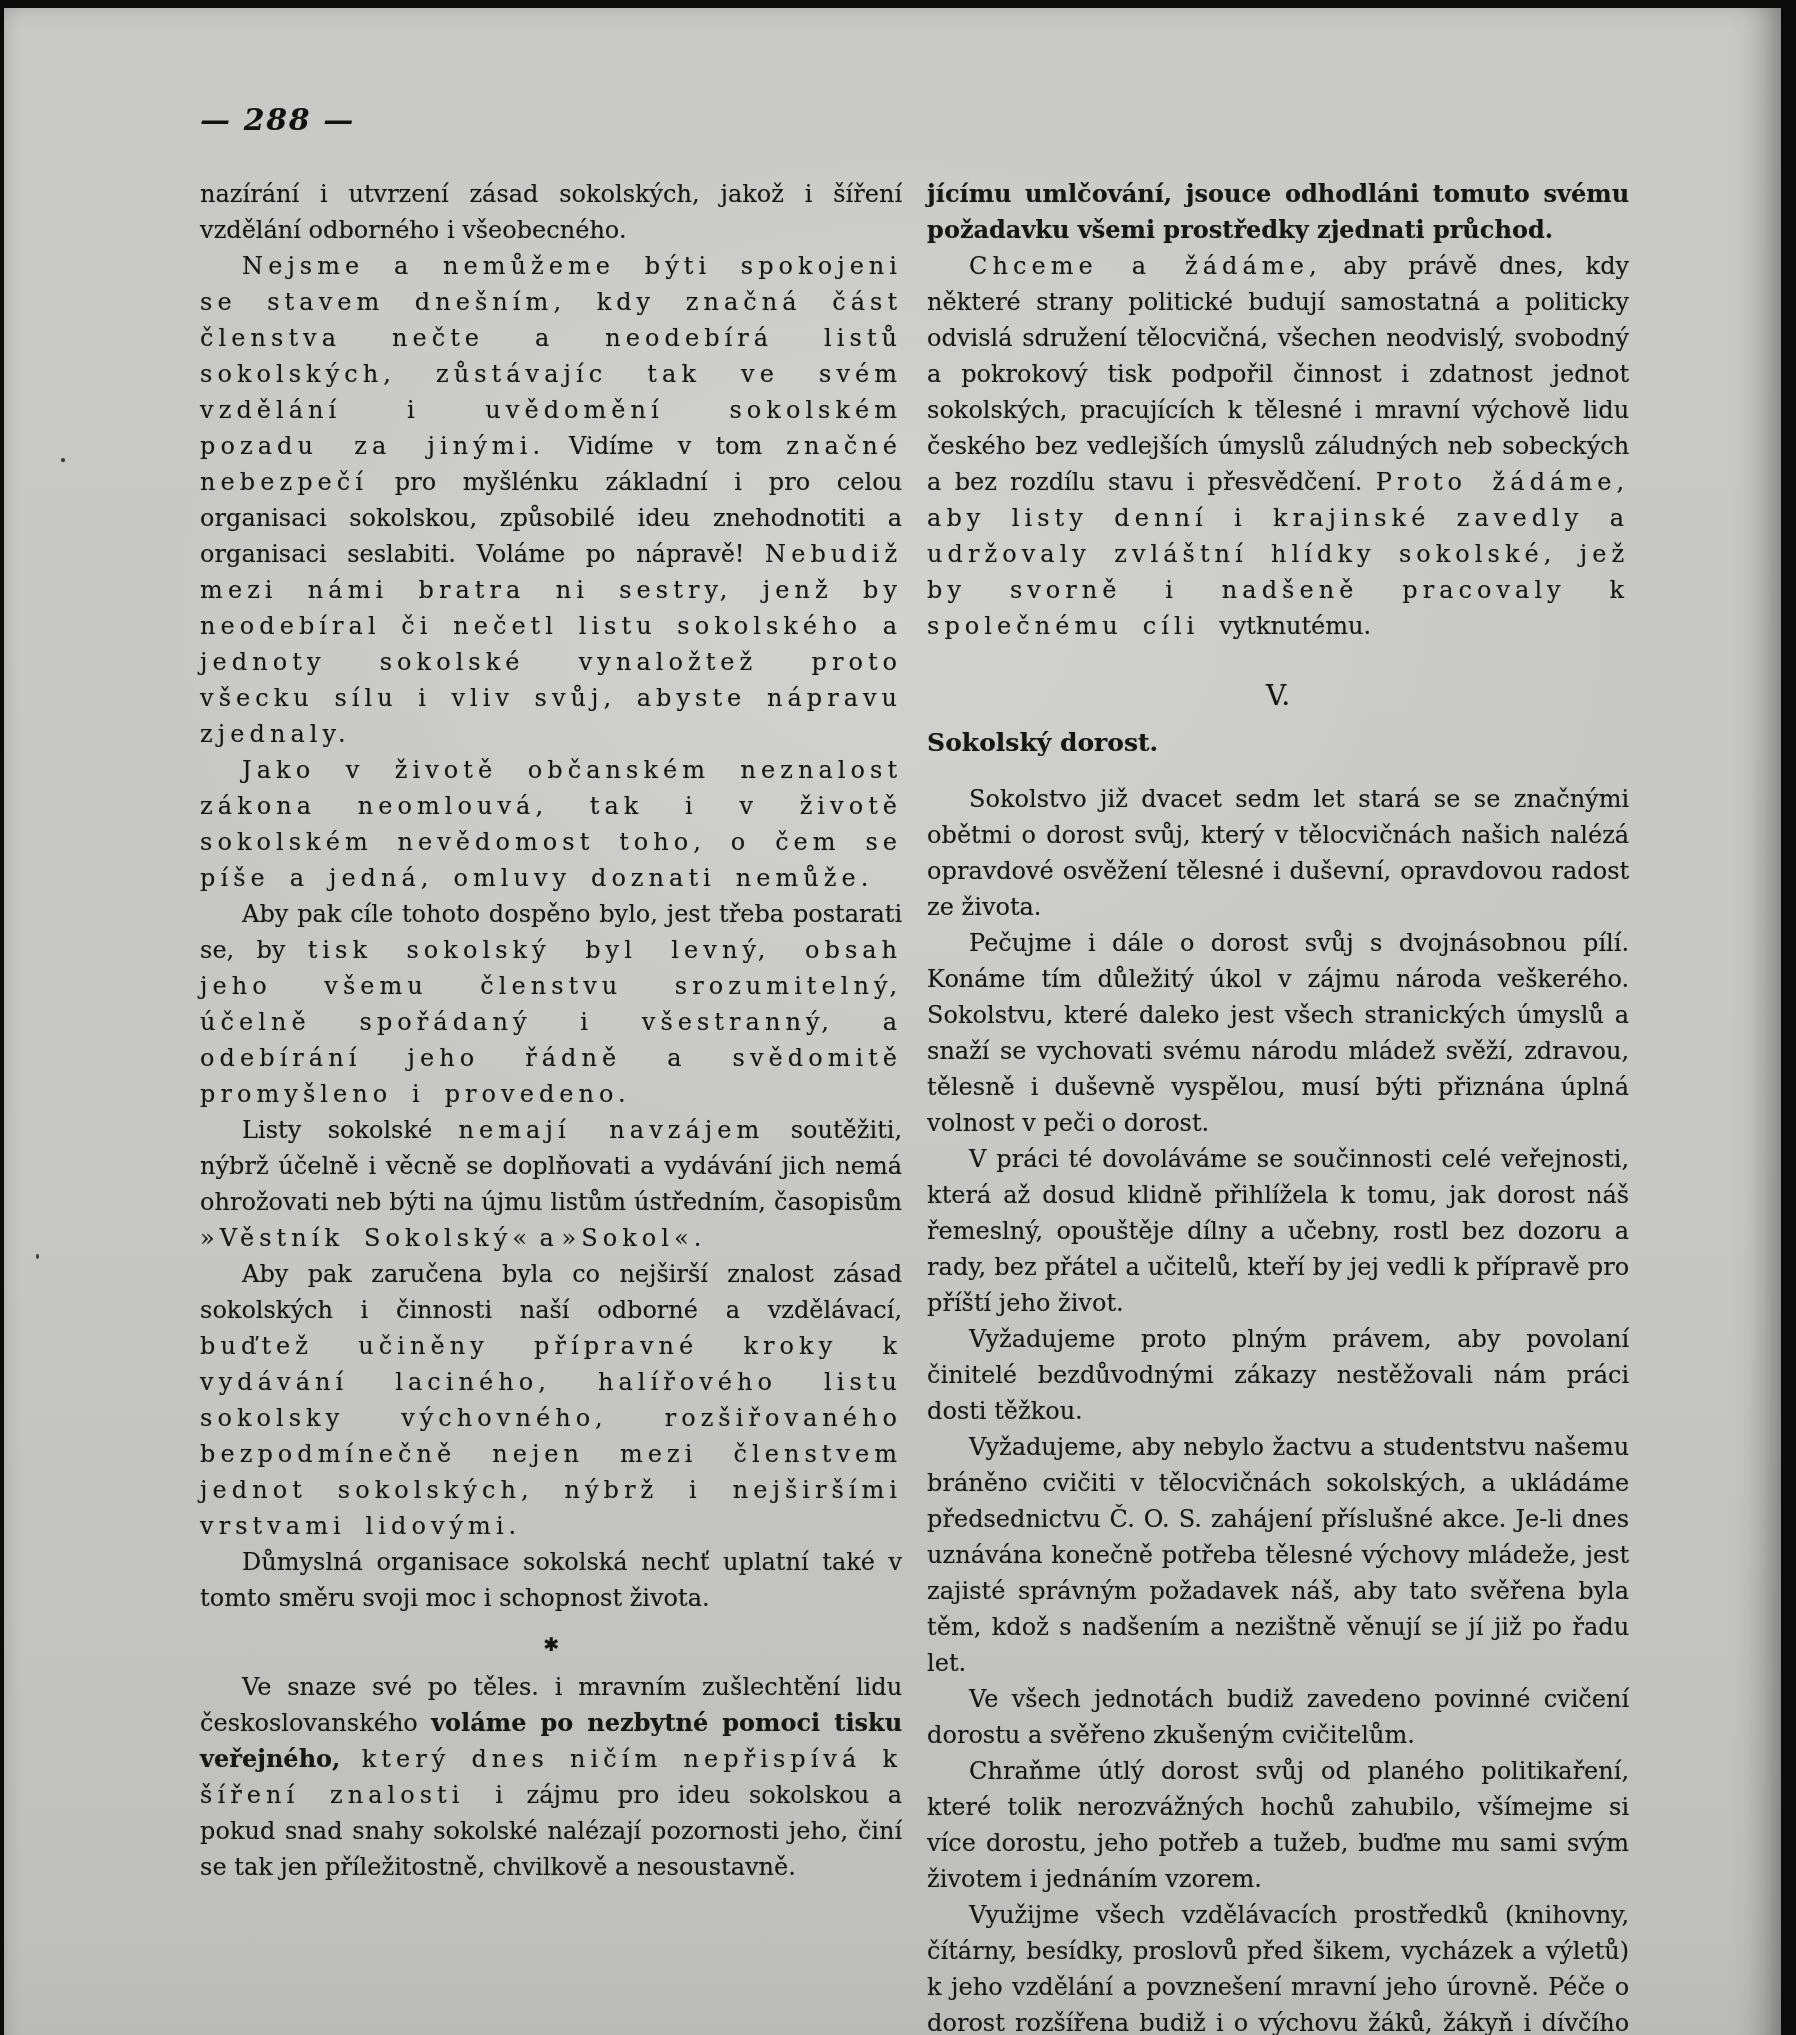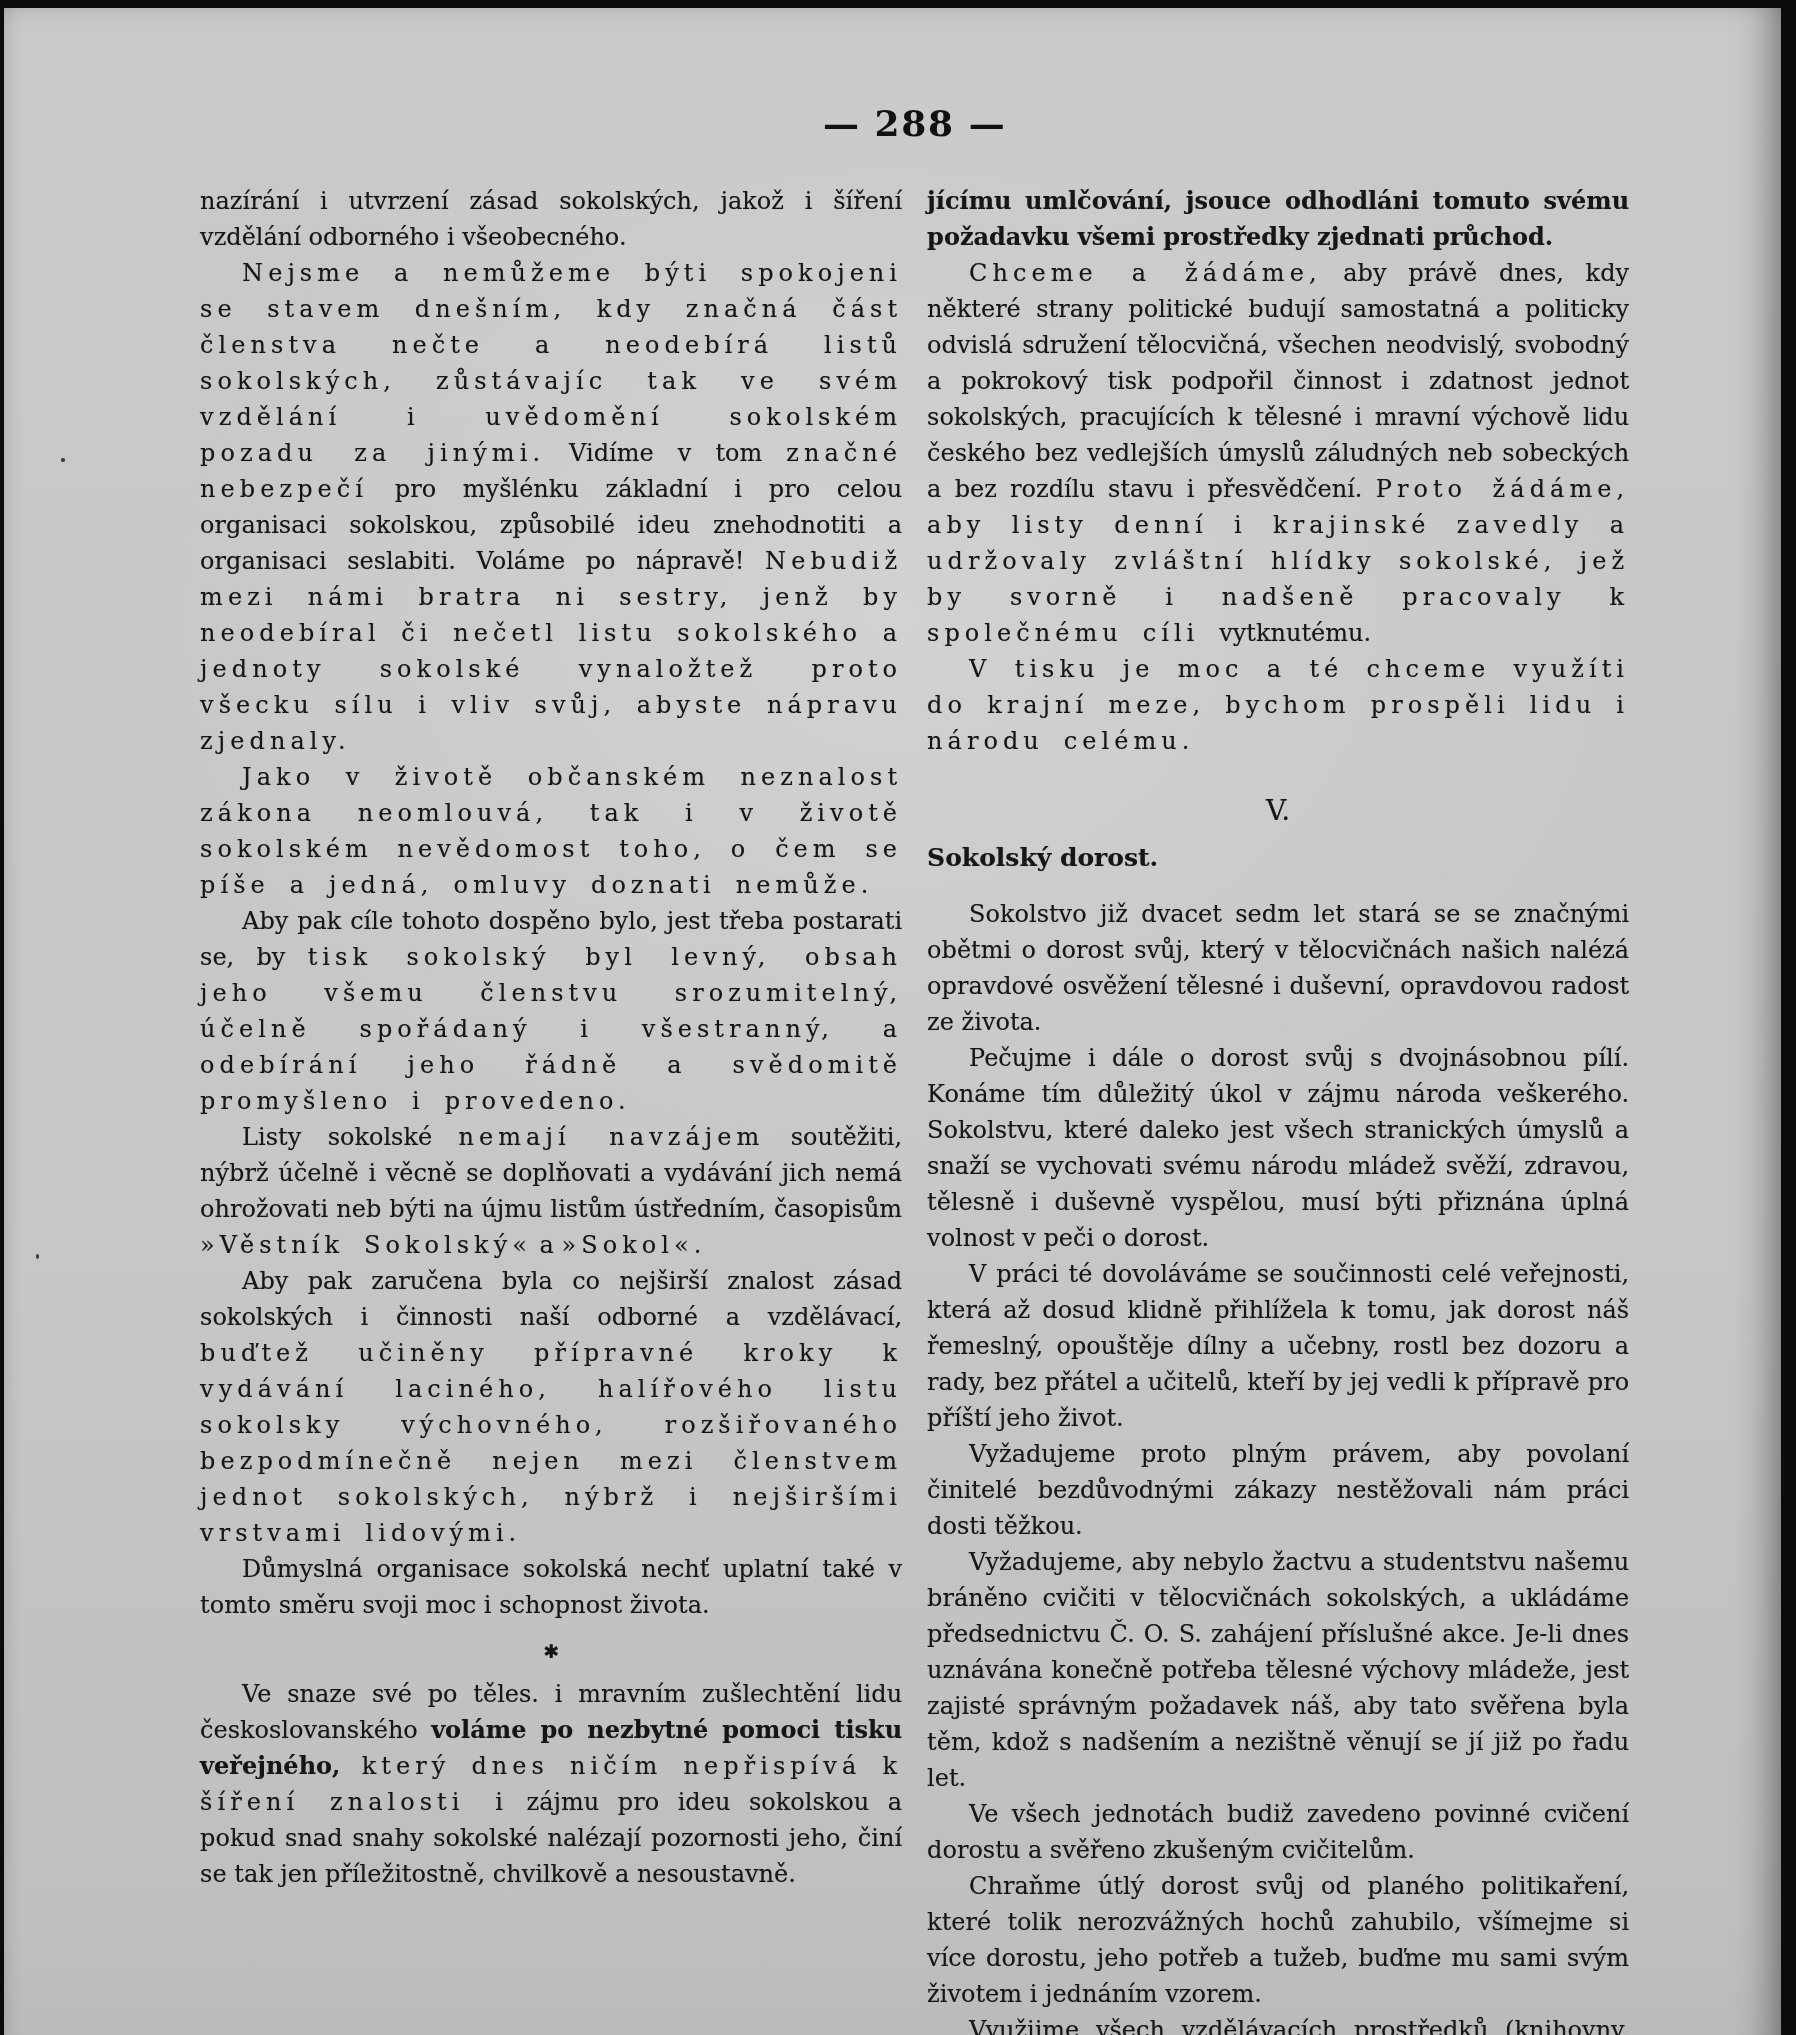--- a/index.html
+++ b/index.html
@@ -7,22 +7,22 @@
         font-family:"DejaVu Serif","Liberation Serif",serif;}
   .paper{position:absolute;left:4.1px;top:8.1px;right:16px;bottom:19px;
          background:
            radial-gradient(ellipse 60% 40% at 50% 28%, rgba(255,255,255,.18), rgba(255,255,255,0) 70%),
            linear-gradient(180deg,#c9c9c7 0%,#c7c7c5 55%,#bfbfbd 88%,#b4b4b2 100%);
          box-shadow: inset -28.5px 0 37px -18.3px rgba(0,0,0,.38),
                      inset 0 -28.5px 37px -22.4px rgba(0,0,0,.28),
                      inset 8.1px 0 24.4px -16.3px rgba(0,0,0,.25);
          color:#161616;}
   .content{position:absolute;left:196px;top:94px;width:1429px;}
-  .page-number{ text-align:center; font-size:36px; font-weight:700; letter-spacing:1.6px;
-                margin:0 0 39px 0; color:#111;}
+  .page-number{ font-size:30px; font-weight:700; letter-spacing:1.6px;
+                margin:0 0 39px 0; color:#111;font-style:italic;}
   .cols{display:flex; gap:25px;}
   .col{width:702px; font-size:24px; line-height:36px; text-align:justify;
        text-shadow:0 0 0.7px rgba(25,25,25,.4);}
   .para{margin:0; text-indent:1.75em;}
   .para.noindent{text-indent:0;}
   .normal{}
   .spaced{letter-spacing:.21em; word-spacing:.30em;}
   .bold{font-weight:700;}
   .separator{text-align:center; font-size:19px; line-height:24.4px; margin:16.3px 0 12.2px 0; text-indent:0;}
   .heading-num{text-align:center; font-size:28px; margin:34px 0 10.6px 0; text-indent:0;}
@@ -47,21 +47,20 @@
             <p class="para"><span class="normal">Aby pak cíle tohoto dospěno bylo, jest třeba postarati se, by </span><span class="spaced">tisk sokolský byl levný, obsah jeho všemu členstvu srozumitelný, účelně spořádaný i všestranný, a odebírání jeho řádně a svědomitě promyšleno i provedeno.</span></p>
             <p class="para"><span class="normal">Listy sokolské </span><span class="spaced">nemají navzájem</span><span class="normal"> soutěžiti, nýbrž účelně i věcně se doplňovati a vydávání jich nemá ohrožovati neb býti na újmu listům ústředním, časopisům </span><span class="spaced">»Věstník Sokolský«</span><span class="normal"> a </span><span class="spaced">»Sokol«</span><span class="normal">.</span></p>
             <p class="para"><span class="normal">Aby pak zaručena byla co nejširší znalost zásad sokolských i činnosti naší odborné a vzdělávací, </span><span class="spaced">buďtež učiněny přípravné kroky k vydávání laciného, halířového listu sokolsky výchovného, rozšiřovaného bezpodmínečně nejen mezi členstvem jednot sokolských, nýbrž i nejširšími vrstvami lidovými.</span></p>
             <p class="para"><span class="normal">Důmyslná organisace sokolská nechť uplatní také v tomto směru svoji moc i schopnost života.</span></p>
             <div class="separator">✱</div>
             <p class="para"><span class="normal">Ve snaze své po těles. i mravním zušlechtění lidu českoslovanského </span><span class="bold">voláme po nezbytné pomoci tisku veřejného,</span><span class="spaced"> který dnes ničím nepřispívá k šíření znalosti i</span><span class="normal"> zájmu pro ideu sokolskou a pokud snad snahy sokolské nalézají pozornosti jeho, činí se tak jen příležitostně, chvilkově a nesoustavně.</span></p>
           </div>
         <div class="col" id="col-right">
             <p class="para noindent"><span class="bold">jícímu umlčování, jsouce odhodláni tomuto svému požadavku všemi prostředky zjednati průchod.</span></p>
             <p class="para"><span class="spaced">Chceme a žádáme,</span><span class="normal"> aby právě dnes, kdy některé strany politické budují samostatná a politicky odvislá sdružení tělocvičná, všechen neodvislý, svobodný a pokrokový tisk podpořil činnost i zdatnost jednot sokolských, pracujících k tělesné i mravní výchově lidu českého bez vedlejších úmyslů záludných neb sobeckých a bez rozdílu stavu i přesvědčení. </span><span class="spaced">Proto žádáme, aby listy denní i krajinské zavedly a udržovaly zvláštní hlídky sokolské, jež by svorně i nadšeně pracovaly k společnému cíli </span><span class="normal">vytknutému.</span></p>
-            <p class="para"><span class="spaced">V tisku je moc a té chceme využíti do krajní meze, bychom prospěli lidu i národu celému.</span></p>
             <div class="heading-num">V.</div>
             <div class="heading-title">Sokolský dorost.</div>
             <p class="para"><span class="normal">Sokolstvo již dvacet sedm let stará se se značnými obětmi o dorost svůj, který v tělocvičnách našich nalézá opravdové osvěžení tělesné i duševní, opravdovou radost ze života.</span></p>
             <p class="para"><span class="normal">Pečujme i dále o dorost svůj s dvojnásobnou pílí. Konáme tím důležitý úkol v zájmu národa veškerého. Sokolstvu, které daleko jest všech stranických úmyslů a snaží se vychovati svému národu mládež svěží, zdravou, tělesně i duševně vyspělou, musí býti přiznána úplná volnost v peči o dorost.</span></p>
             <p class="para"><span class="normal">V práci té dovoláváme se součinnosti celé veřejnosti, která až dosud klidně přihlížela k tomu, jak dorost náš řemeslný, opouštěje dílny a učebny, rostl bez dozoru a rady, bez přátel a učitelů, kteří by jej vedli k přípravě pro příští jeho život.</span></p>
             <p class="para"><span class="normal">Vyžadujeme proto plným právem, aby povolaní činitelé bezdůvodnými zákazy nestěžovali nám práci dosti těžkou.</span></p>
             <p class="para"><span class="normal">Vyžadujeme, aby nebylo žactvu a studentstvu našemu bráněno cvičiti v tělocvičnách sokolských, a ukládáme předsednictvu Č. O. S. zahájení příslušné akce. Je-li dnes uznávána konečně potřeba tělesné výchovy mládeže, jest zajisté správným požadavek náš, aby tato svěřena byla těm, kdož s nadšením a nezištně věnují se jí již po řadu let.</span></p>
             <p class="para"><span class="normal">Ve všech jednotách budiž zavedeno povinné cvičení dorostu a svěřeno zkušeným cvičitelům.</span></p>
             <p class="para"><span class="normal">Chraňme útlý dorost svůj od planého politikaření, které tolik nerozvážných hochů zahubilo, všímejme si více dorostu, jeho potřeb a tužeb, buďme mu sami svým životem i jednáním vzorem.</span></p>
             <p class="para"><span class="normal">Využijme všech vzdělávacích prostředků (knihovny, čítárny, besídky, proslovů před šikem, vycházek a výletů) k jeho vzdělání a povznešení mravní jeho úrovně. Péče o dorost rozšířena budiž i o výchovu žáků, žákyň i dívčího dorostu. Jednoty pracujte ruku v ruce se živnostnictvem a působte</span></p>

